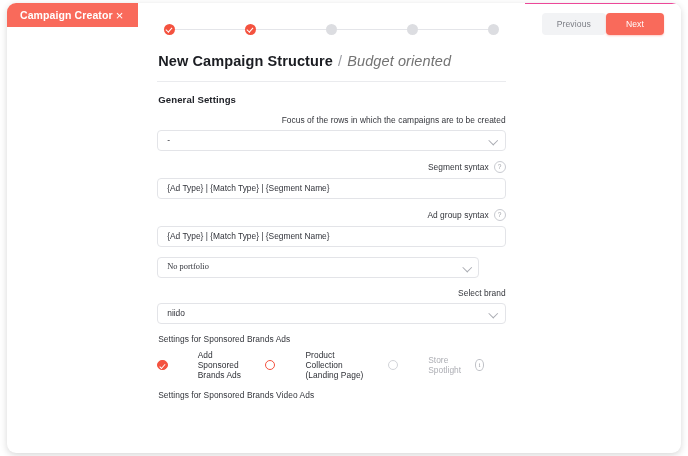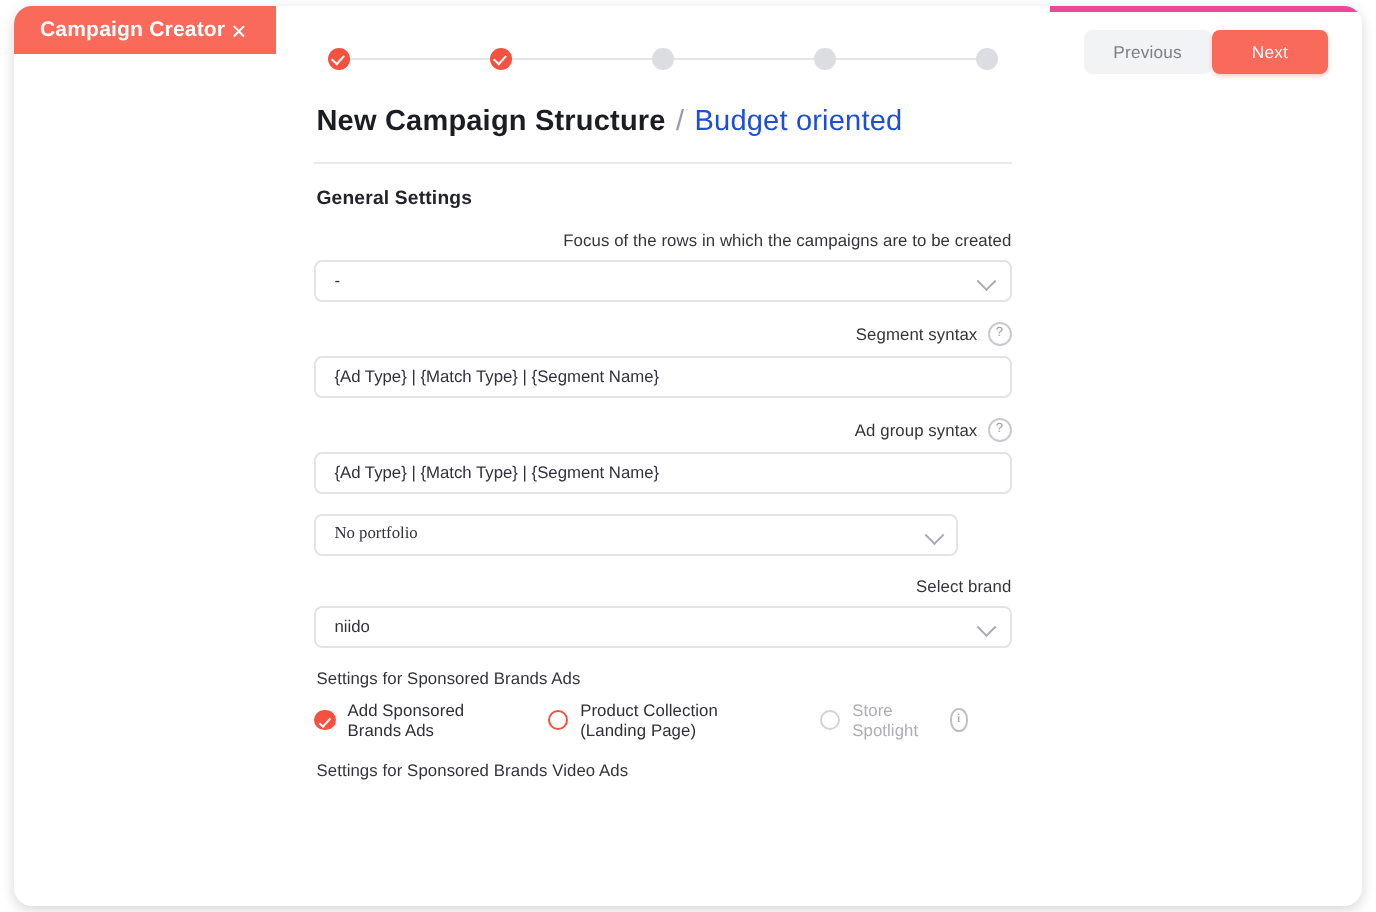--- a/index.html
+++ b/index.html
@@ -112,21 +112,21 @@
     padding: 0 19px;
   }
   .headline {
     font-size: 14.5px;
     color: #1b1d22;
     padding: 2px 0 12px 1px;
     letter-spacing: 0.1px;
   }
   .headline .hl-main { font-weight: bold; }
   .headline .hl-sep { color: #9a9ca3; font-weight: 400; padding: 0 1px; }
-  .headline .hl-sub { color: #1d4ed8; font-weight: 400; }
+  .headline .hl-sub { color: #737373; font-weight: 400; font-style: italic; }
 
   .divider {
     height: 1px;
     background: #EAEBEE;
     margin: 0 0 12px 0;
   }
 
   .section-title {
     font-size: 9.6px;
     font-weight: bold;
@@ -207,20 +207,21 @@
     display: flex;
     align-items: center;
     gap: 6px;
     cursor: pointer;
     margin-right: 22px;
   }
   .radio-item .rlabel {
     font-size: 8.4px;
     color: #2e3036;
     letter-spacing: 0.05px;
+    margin-left: 24px;
   }
   .radio-item.disabled { cursor: default; }
   .radio-item.disabled .rlabel { color: #adaeb4; }
 
   .radio-mark {
     width: 10.5px;
     height: 10.5px;
     border-radius: 50%;
     box-sizing: border-box;
     flex: 0 0 auto;
@@ -262,21 +263,21 @@
     line-height: 1;
     margin-left: 5px;
     cursor: pointer;
     font-family: "Liberation Serif", serif;
   }
 
   
   .footer {
     flex: 0 0 auto;
     height: 40px;
-    border-top: 3px solid #ec4899;
+    border-top: 1px solid #ec4899;
     display: flex;
     align-items: center;
     justify-content: space-between;
     padding: 0 17px;
     background: #ffffff;
   }
   .btn {
     border: none;
     border-radius: 4px;
     font-size: 8.6px;

